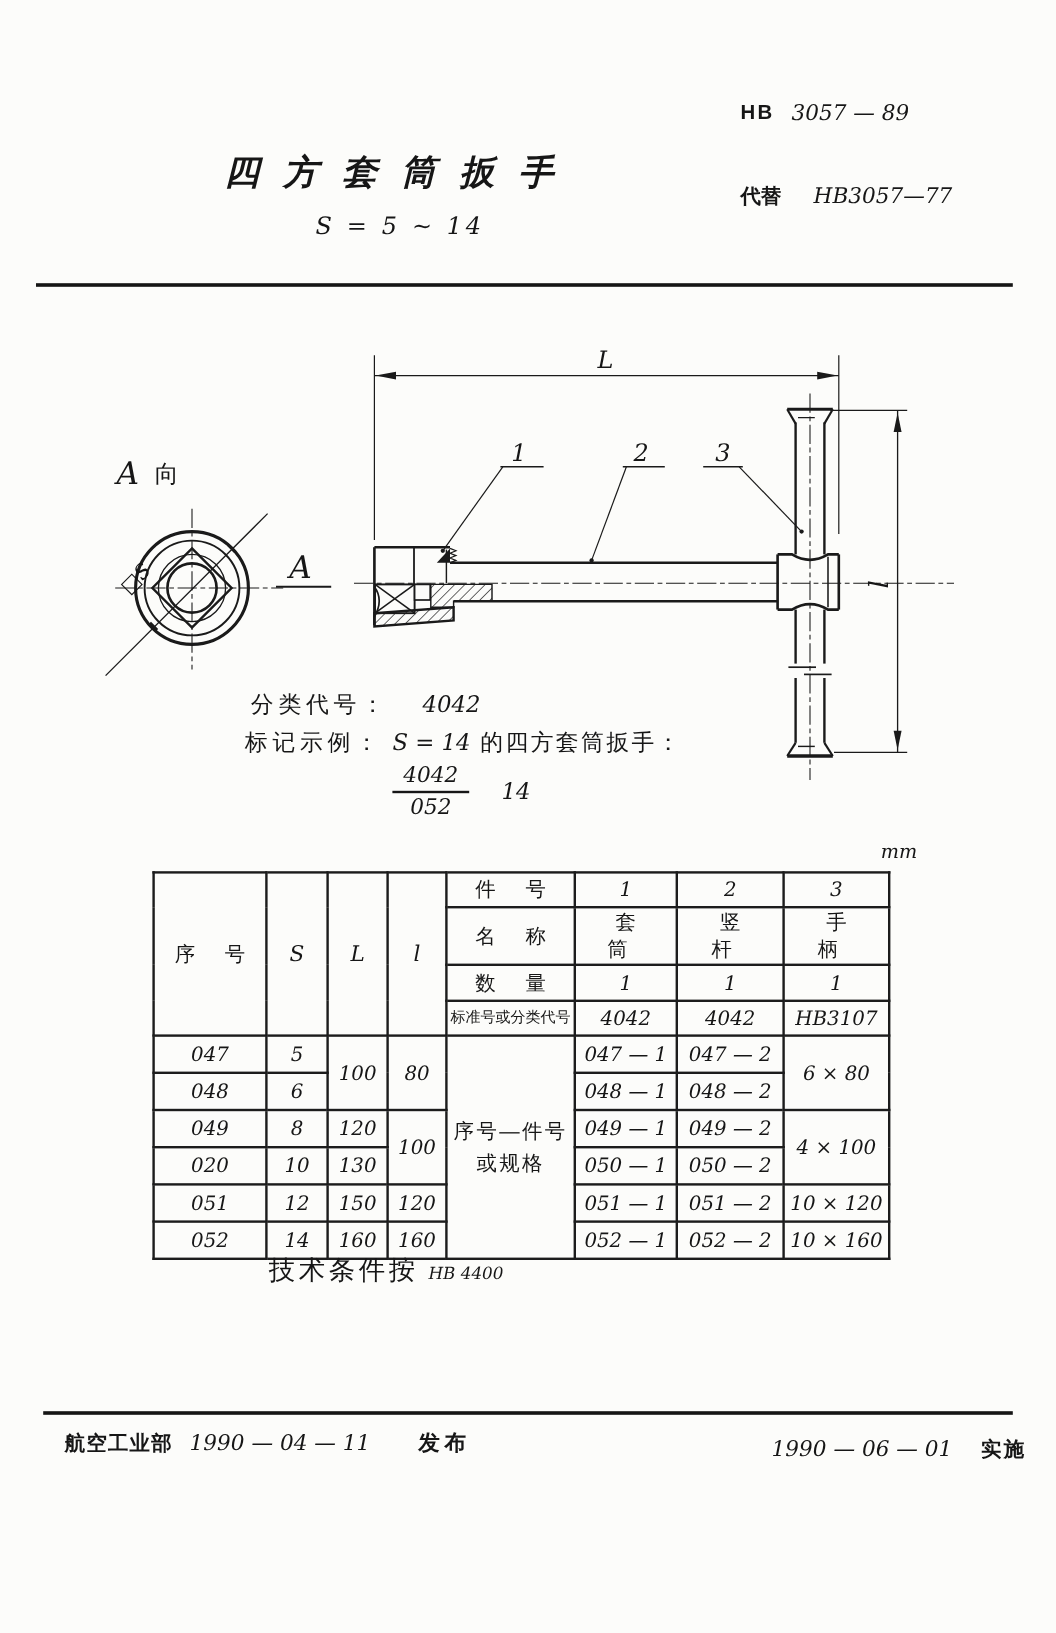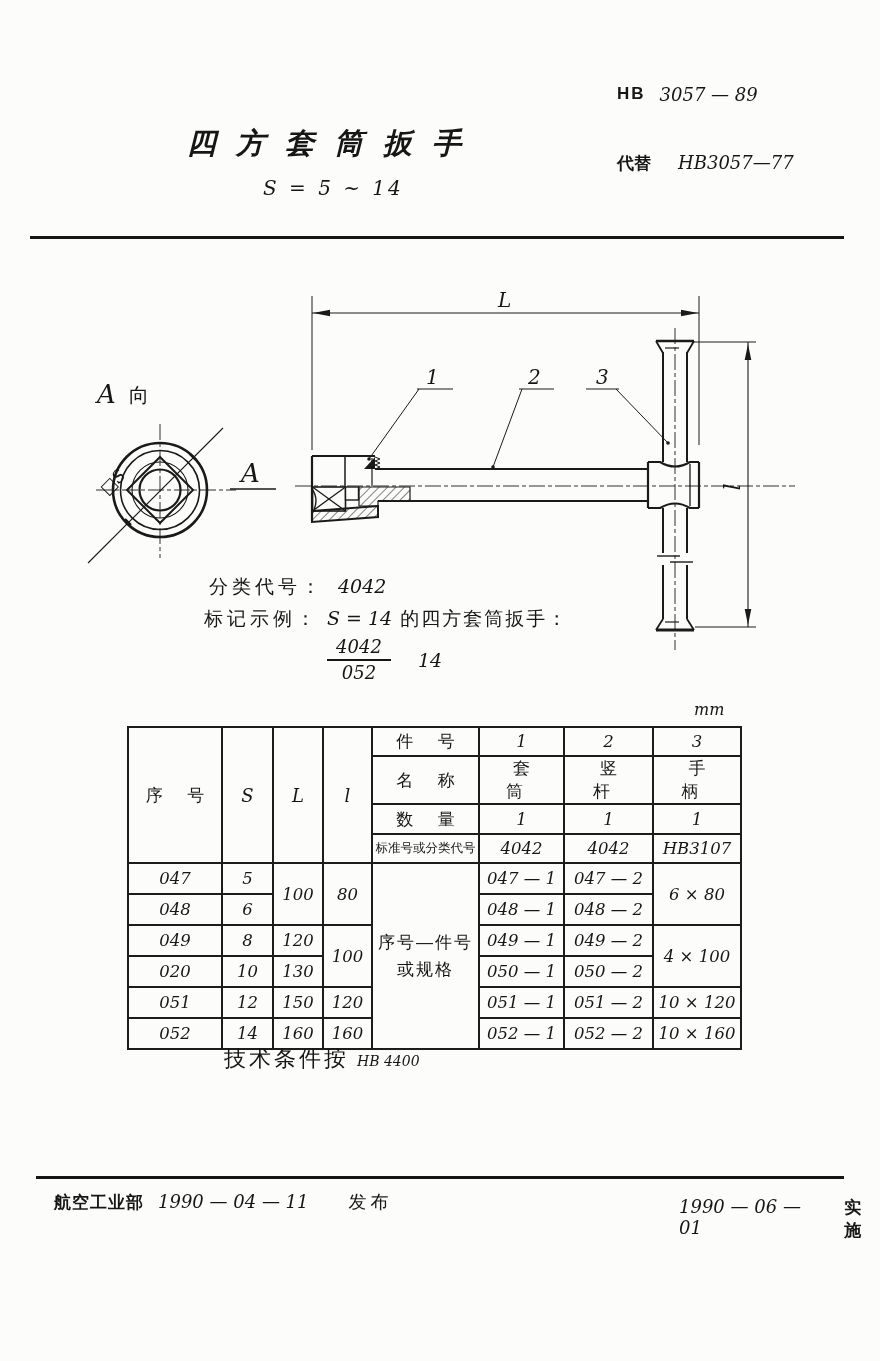--- a/index.html
+++ b/index.html
@@ -18,27 +18,27 @@
   .stdno{left:617px;top:84px;display:flex;align-items:flex-start;gap:14px;}
   .stdno .pre{font-size:17px;font-weight:bold;letter-spacing:2px;}
   .stdno .num{font-size:18px;}
   .title{left:187px;top:124px;font-size:29px;letter-spacing:20px;font-weight:bold;white-space:nowrap;}
   .subtitle{left:263px;top:176px;font-size:20px;letter-spacing:3px;}
   .replaces{left:617px;top:152px;display:flex;align-items:baseline;gap:27px;}
   .replaces .pre{font-size:17px;font-weight:bold;}
   .replaces .num{font-size:18px;}
 
   
-  .noteline{display:flex;align-items:baseline;gap:14px;font-size:19px;}
+  .noteline{display:flex;align-items:baseline;gap:28px;font-size:19px;}
   .noteline .lab{letter-spacing:4px;}
   .frac{left:327px;top:636px;width:64px;text-align:center;font-size:18px;line-height:1.2;}
   .frac .num{border-bottom:2px solid #161616;padding:0 4px 1px 4px;}
   .frac .den{padding-top:1px;}
   .frac-suffix{left:418px;top:649px;font-size:19px;}
-  .mmlab{left:694px;top:700px;font-size:16px;}
+  .mmlab{left:734px;top:700px;font-size:16px;}
 
   
   table.spec{border-collapse:collapse;table-layout:fixed;width:613px;border:2.5px solid #1c1c1c;}
   table.spec td{border:2px solid #1c1c1c;text-align:center;vertical-align:middle;padding:0;overflow:hidden;}
   table.spec td.cnh{font-size:17px;letter-spacing:10px;text-indent:10px;}
   table.spec td.part{font-size:17px;letter-spacing:14px;text-indent:14px;}
   table.spec td.small{font-size:12.5px;letter-spacing:0;}
   table.spec td.num{font-size:16.5px;}
   table.spec td.dimh{font-size:18px;}
   table.spec td.mid{font-size:17px;line-height:1.6;letter-spacing:2px;}
@@ -46,22 +46,22 @@
 
   
   .tech{left:224px;top:1044px;display:flex;align-items:baseline;gap:8px;}
   .tech .lab{font-size:22px;letter-spacing:3px;}
   .tech .val{font-size:14px;}
 
   
   .foot-l{left:54px;top:1190px;display:flex;align-items:baseline;gap:14px;}
   .foot-l .org2{font-size:17px;font-weight:bold;letter-spacing:1px;}
   .foot-l .date{font-size:18px;}
-  .foot-l .act{font-size:18px;font-weight:normal;letter-spacing:4px;margin-left:26px;}
-  .foot-r{left:643px;top:1196px;display:flex;align-items:baseline;gap:24px;margin-left:36px;}
+  .foot-l .act{font-size:18px;font-weight:bold;letter-spacing:4px;margin-left:26px;}
+  .foot-r{left:643px;top:1196px;display:flex;align-items:baseline;gap:24px;}
   .foot-r .date{font-size:18px;}
   .foot-r .act{font-size:17px;font-weight:bold;letter-spacing:2px;}
 
   svg text{fill:#161616;}
   .sv-it{font-family:"DejaVu Serif",serif;font-style:italic;}
   .sv-cn{font-family:"Liberation Sans",sans-serif;}
 </style>
 </head>
 <body>
 

